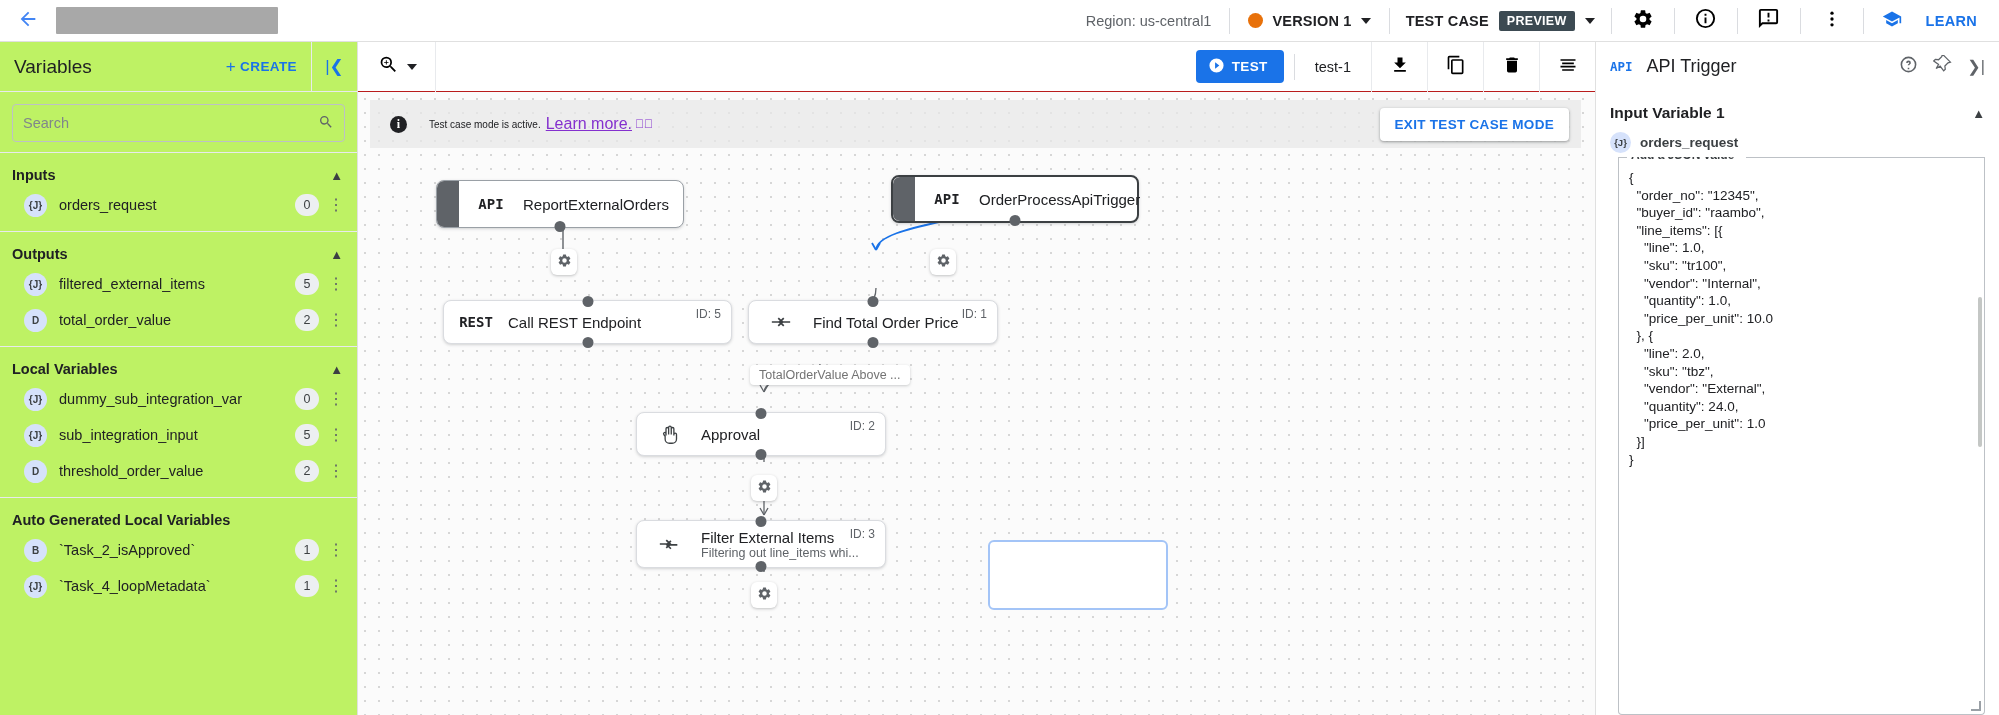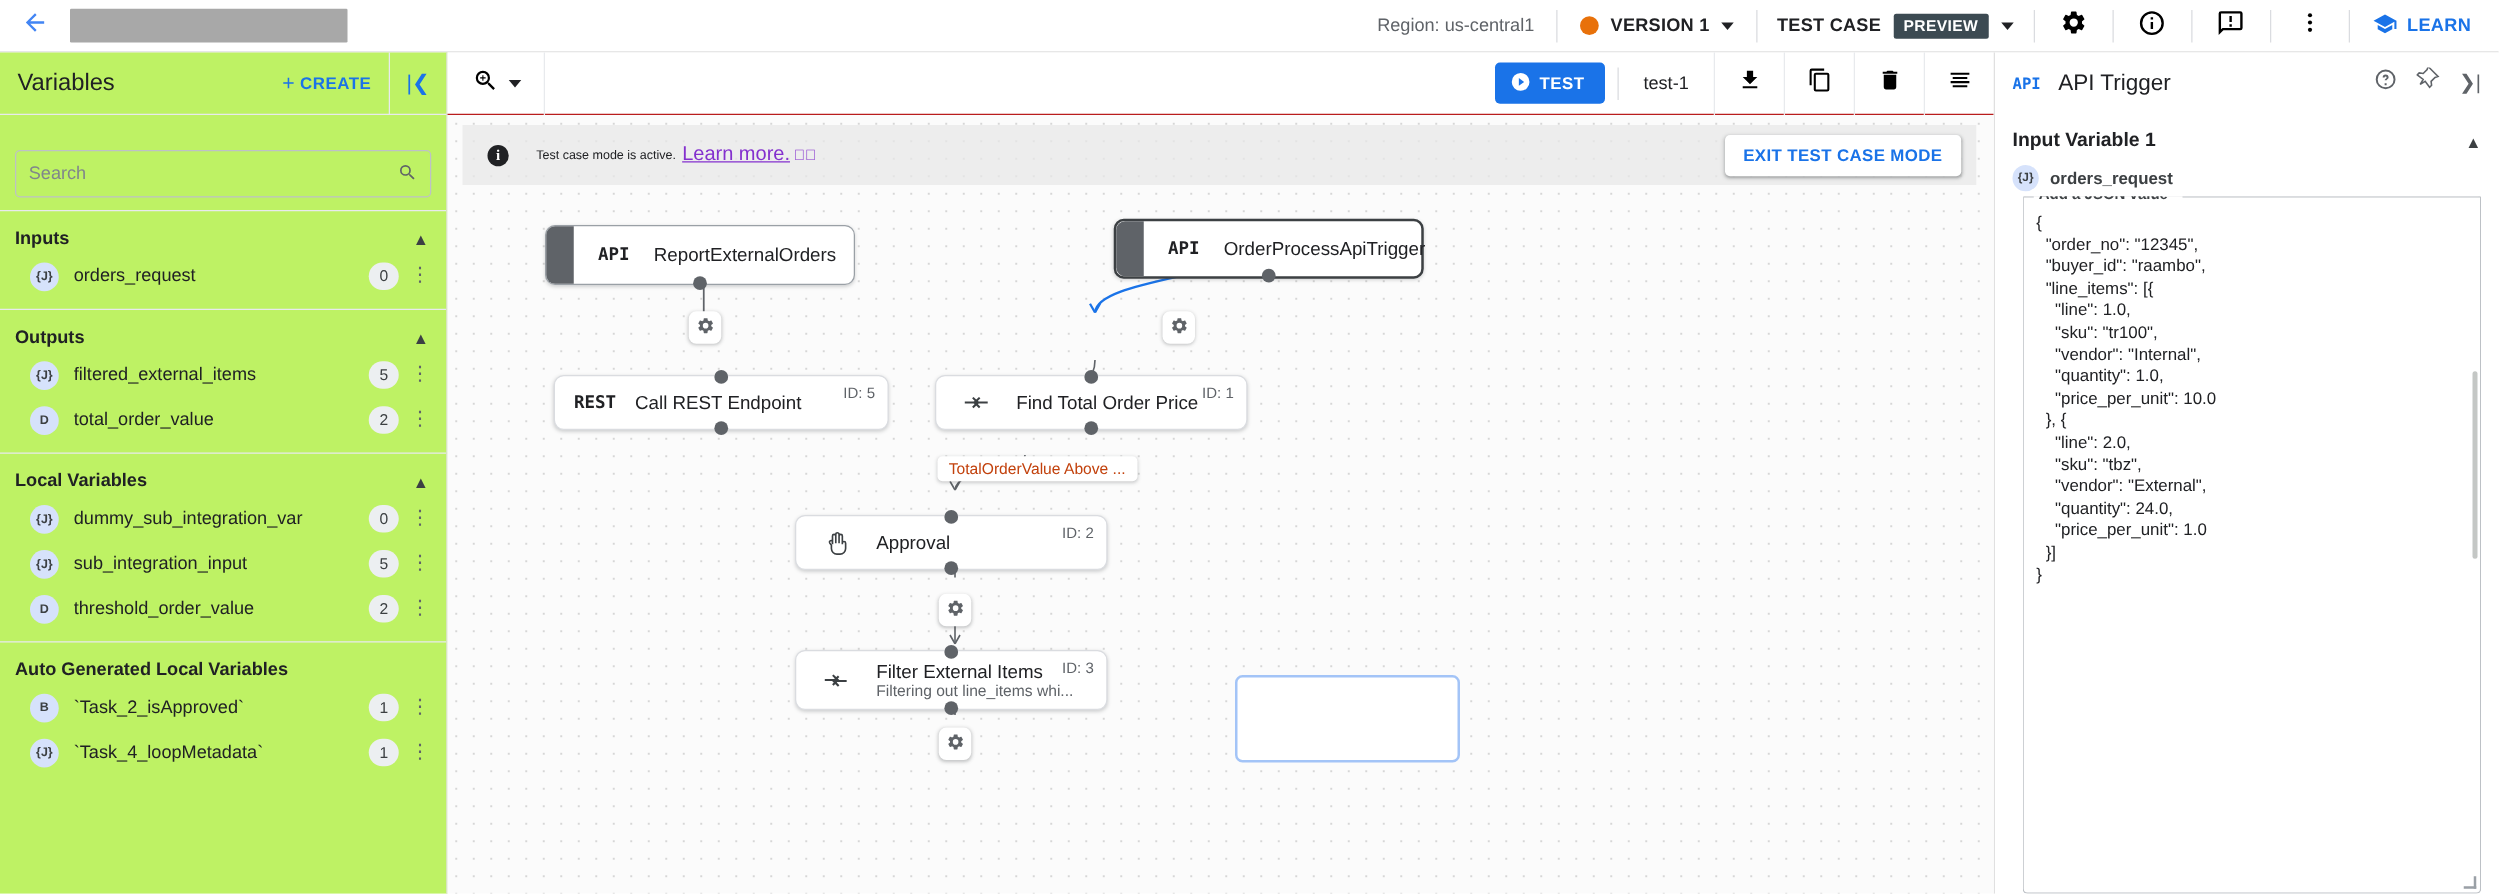--- a/index.html
+++ b/index.html
@@ -51,21 +51,21 @@
   .tc-badge {
     background: #3c4a52; color: #fff; font-size: 12.5px; font-weight: bold;
     padding: 3px 8px; border-radius: 2px; letter-spacing: .3px;
   }
   .icon-btn {
     width: 62px; height: 42px;
     display: flex; align-items: center; justify-content: center;
     cursor: pointer;
   }
   .learn-btn {
-    display: flex; align-items: center; gap: 8px;
+    display: flex; align-items: center; gap: 24px;
     padding: 0 22px 0 18px; color: #1a73e8; cursor: pointer;
     font-size: 14.5px; font-weight: bold; letter-spacing: .3px;
     white-space: nowrap;
   }
 
   
   .body-row { flex: 1; display: flex; min-height: 0; }
 
   
   .sidebar {
@@ -84,21 +84,21 @@
     display: flex; align-items: center; gap: 4px;
     color: #1a73e8; font-size: 13.5px; font-weight: bold; letter-spacing: .4px;
     cursor: pointer; padding-right: 14px;
   }
   .sb-create .plus { font-size: 17px; font-weight: normal; }
   .sb-collapse {
     width: 46px; height: 50px; display: flex; align-items: center; justify-content: center;
     border-left: 1px solid #e8eaed; color: #1a73e8; font-size: 17px; cursor: pointer;
   }
   .sb-scroll { flex: 1; overflow: hidden; padding-top: 12px; }
-  .search-wrap { padding: 0 12px 10px 12px; margin-top: 16px; }
+  .search-wrap { padding: 0 12px 10px 12px; }
   .search-box {
     height: 38px; border: 1px solid #bdc1c6; border-radius: 4px;
     display: flex; align-items: center; padding: 0 10px;
   }
   .search-box input {
     flex: 1; border: none; outline: none; font-size: 14.5px;
     font-family: "Liberation Sans", sans-serif; color: #202124; background: transparent;
   }
   .search-box input::placeholder { color: #80868b; }
   .search-ico { color: #5f6368; font-size: 14px; }
@@ -214,21 +214,21 @@
   }
   .port.top { top: -5px; }
   .port.bot { bottom: -5px; }
   .gear-node {
     position: absolute; width: 26px; height: 26px; border-radius: 6px;
     background: #fff; display: flex; align-items: center; justify-content: center;
     box-shadow: 0 1px 3px rgba(60,64,67,.3); color: #5f6368; font-size: 15px;
   }
   .edge-label {
     position: absolute; background: #fff; border-radius: 4px;
-    padding: 3px 9px; font-size: 12.5px; color: #c2410c;
+    padding: 3px 9px; font-size: 12.5px; color: #737373;
     box-shadow: 0 1px 3px rgba(60,64,67,.25); white-space: nowrap;
   }
   .ghost-box {
     position: absolute; background: #fff;
     border: 2px solid #a3c4f7; border-radius: 6px;
   }
 
   
   .rpanel {
     width: 404px; min-width: 404px;
@@ -567,21 +567,21 @@
         </div>
 
         <div class="gear-node" style="left:572px; top:157px;">
           <span>
             <svg width="15" height="15" viewBox="0 0 24 24" fill="#5f6368">
                 <path d="M19.14 12.94c.04-.3.06-.61.06-.94 0-.32-.02-.64-.07-.94l2.03-1.58a.49.49 0 0 0 .12-.61l-1.92-3.32a.49.49 0 0 0-.59-.22l-2.39.96a7.03 7.03 0 0 0-1.62-.94l-.36-2.54a.48.48 0 0 0-.48-.41h-3.84a.48.48 0 0 0-.47.41l-.36 2.54c-.59.24-1.13.56-1.62.94l-2.39-.96a.48.48 0 0 0-.59.22L2.74 8.87a.48.48 0 0 0 .12.61l2.03 1.58c-.05.3-.09.63-.09.94s.02.64.07.94l-2.03 1.58a.49.49 0 0 0-.12.61l1.92 3.32c.12.22.37.29.59.22l2.39-.96c.5.38 1.03.7 1.62.94l.36 2.54c.05.24.24.41.48.41h3.84c.24 0 .44-.17.47-.41l.36-2.54c.59-.24 1.13-.56 1.62-.94l2.39.96c.22.08.47 0 .59-.22l1.92-3.32a.49.49 0 0 0-.12-.61l-2.01-1.58zM12 15.6A3.6 3.6 0 1 1 12 8.4a3.6 3.6 0 0 1 0 7.2z"></path>
               </svg>
           </span>
         </div>
 
-        <div class="node" style="left:85px; top:208px; width:268px; height:44px;">
+        <div class="node" style="left:85px; top:208px; width:289px; height:44px;">
           <div class="node-ico">REST</div>
           <div class="node-body">
             <div class="node-title">Call REST Endpoint</div>
           </div>
           <span class="node-id">ID: 5</span>
           <span class="port top"></span>
           <span class="port bot"></span>
         </div>
 
         <div class="node" style="left:390px; top:208px; width:250px; height:44px;">

